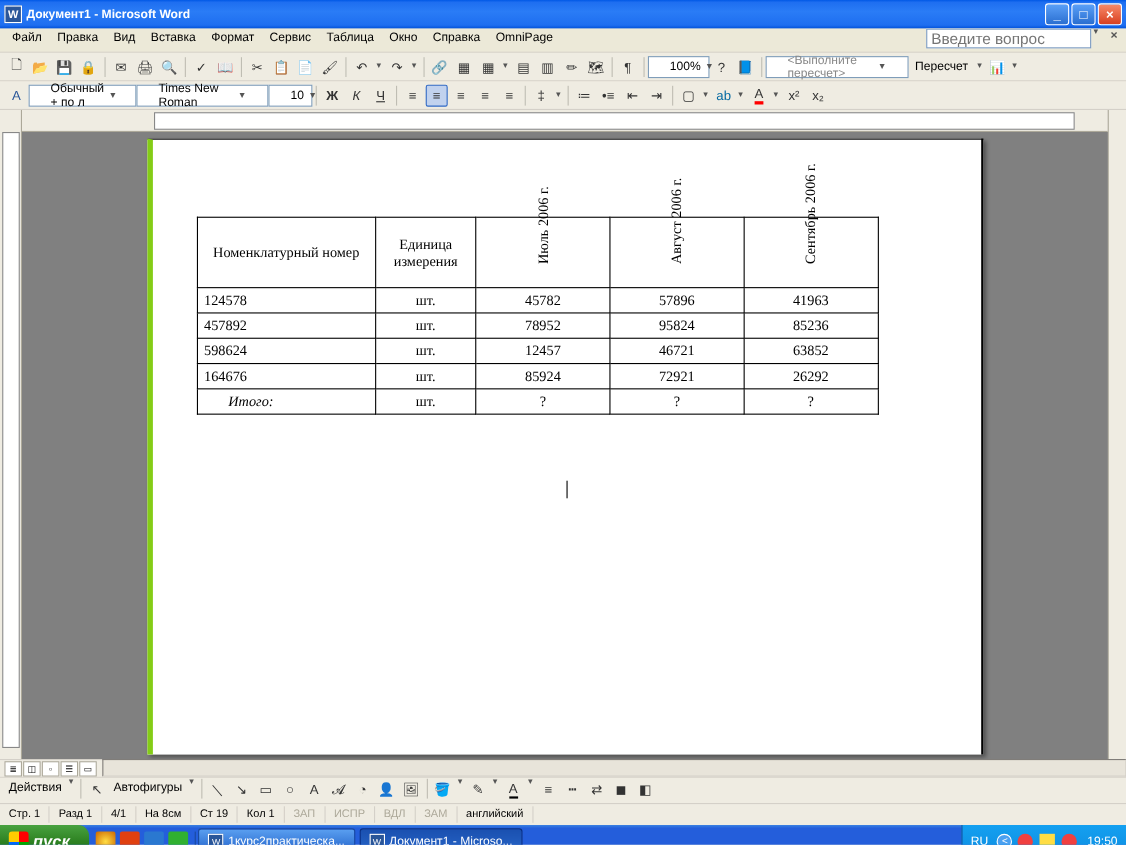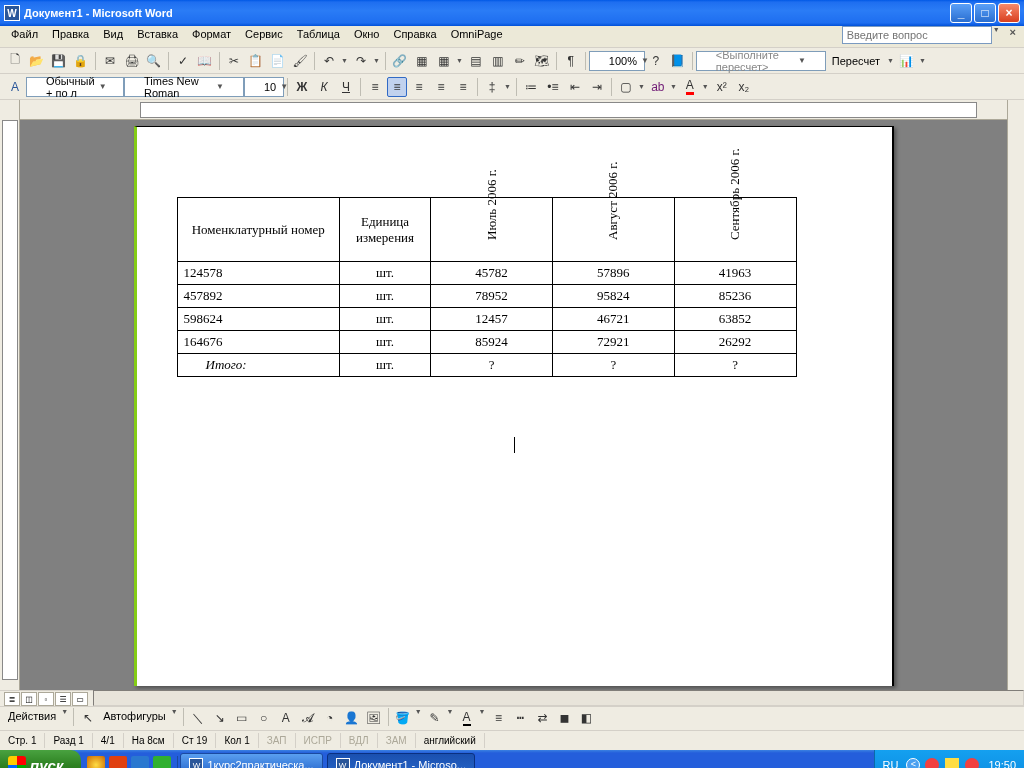--- a/index.html
+++ b/index.html
@@ -10,40 +10,40 @@
 .titlebar .appicon { width: 16px; height: 16px; background: #2a5699; border: 1px solid #fff; margin-right: 4px; display:flex;align-items:center;justify-content:center;font-size:10px;font-weight:bold;color:#fff; }
 .titlebar .title { flex: 1; }
 .titlebar .winbtn { width: 22px; height: 20px; margin-left: 2px; border: 1px solid #fff; border-radius: 3px; display:flex; align-items:center; justify-content:center; color:#fff; font-weight:bold; font-size:12px; }
 .winbtn.min, .winbtn.max { background: linear-gradient(to bottom,#5aa0f8,#2a6ed0); }
 .winbtn.close { background: linear-gradient(to bottom,#f88a6a,#d84020); }
 
 
 .menubar { height: 22px; background: #ece9d8; display:flex; padding: 0 4px; border-bottom:1px solid #d4d0c8; }
 .menubar .mi { padding: 2px 7px; cursor: default; }
 .menubar .spacer { flex:1; }
-.menubar .helpbox { width:150px; height:18px; border:1px solid #7a9ac0; background:#fff; color:#aaa; padding:1px 4px; font-size:11px; }
+.menubar .helpbox { width:150px; height:18px; border:1px solid #7a9ac0; background:#fff; color:#aaa; padding:1px 4px; font-size:14px; }
 .menubar .closex { margin-left:4px; color:#555; font-weight:bold; padding:0 4px;}
 
 
 .toolbar { height: 26px; background: #efece2; display:flex; align-items:center; padding:1px 4px; border-bottom:1px solid #d4d0c8; }
 .tbtn { width: 20px; height: 20px; margin: 0 1px; display:flex; align-items:center; justify-content:center; border:1px solid transparent; border-radius:2px; font-size:12px; color:#333; cursor:default;}
 .tsep { width:1px; height:18px; background:#bfbdb3; margin:0 3px; }
 .tsel { height:20px; border:1px solid #7f9db9; background:#fff; padding:1px 19px; font-size:11px; display:flex; align-items:center; }
 .tsel .dd { margin-left:auto; padding-left:4px; color:#555; font-size:8px; }
 .darr { font-size:7px; color:#555; margin-left:1px; margin-right:2px; }
 
 
 .workarea { display:flex; height: 590px; background:#808080; }
 .vruler { width:20px; background:#efece2; border-right:1px solid #aca899; position:relative; }
 .vruler .scale { position:absolute; left:2px; width:16px; background:#fff; top:20px; bottom:10px; border:1px solid #888;}
 .mainarea { flex:1; display:flex; flex-direction:column; }
 .hruler { height:20px; background:#efece2; border-bottom:1px solid #aca899; display:flex; position:relative;}
 .hruler .scale { position:absolute; top:2px; height:16px; background:#fff; left:120px; right:30px; border:1px solid #888; font-size:9px; }
 .docscroll { flex:1; background:#808080; overflow:auto; position:relative; }
-.page { width:760px; min-height:560px; background:#fff; margin: 6px auto 0 auto; box-shadow: 2px 2px 4px rgba(0,0,0,0.4); padding: 70px 40px 40px 40px; border-top:1px solid #000; border-left:3px solid #84cc16; border-right:2px solid #000; position:relative;}
+.page { width:760px; min-height:560px; background:#fff; margin: 6px auto 0 auto; box-shadow: 2px 2px 4px rgba(0,0,0,0.4); padding: 70px 40px 40px 40px; border-top:1px solid #000; border-left:5px solid #84cc16; border-right:2px solid #000; position:relative;}
 .cursor-caret { position:absolute; left:50%; top:310px; width:1px; height:16px; background:#000;}
 
 
 .doctable { border-collapse: collapse; width: 620px; margin-left: 0; font-family:"Times New Roman", serif; font-size:13px; }
 .doctable td, .doctable th { border:1px solid #000; padding:3px 6px; }
 .doctable th { font-weight:normal; text-align:center; height:64px; }
 .doctable th.rot > div { transform: rotate(-90deg); white-space:nowrap; width:20px; margin:0 auto; }
 .doctable td.c { text-align:center;margin-left:15px; }
 .doctable td.l { text-align:left; }
 .doctable td.itogo { font-style:italic;padding-left:28px; }
@@ -182,21 +182,21 @@
   <span class="tbtn">‡</span>
     <span class="darr">▼</span>
   <span class="tsep"></span>
   <span class="tbtn">≔</span>
   <span class="tbtn">•≡</span>
   <span class="tbtn">⇤</span>
   <span class="tbtn">⇥</span>
   <span class="tsep"></span>
   <span class="tbtn">▢</span>
     <span class="darr">▼</span>
-  <span class="tbtn" style="color:#701a75">ab</span>
+  <span class="tbtn" style="color:#0369a1">ab</span>
     <span class="darr">▼</span>
   <span class="tbtn">
       <span style="border-bottom:3px solid red">A</span>
     </span>
     <span class="darr">▼</span>
   <span class="tbtn">x²</span>
   <span class="tbtn">x₂</span>
 </div>
 
 <div class="workarea">

